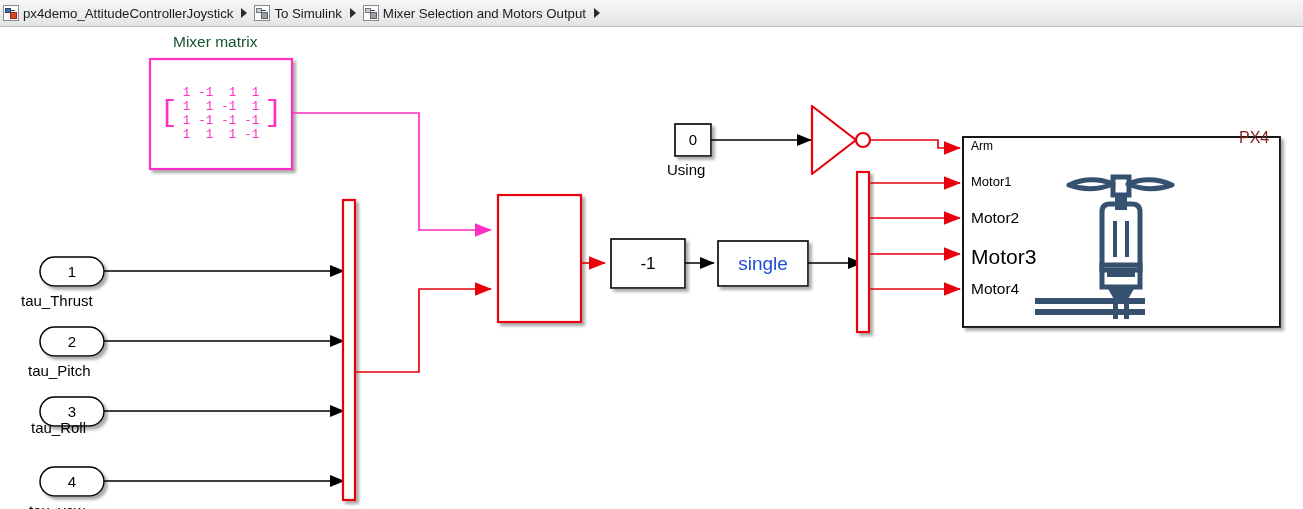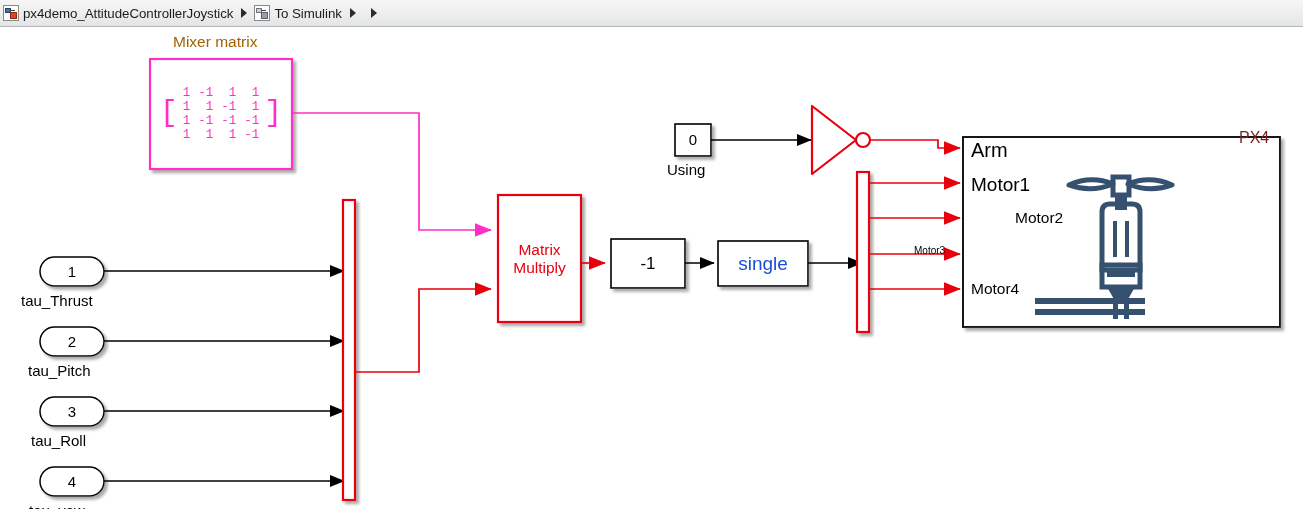--- a/index.html
+++ b/index.html
@@ -126,20 +126,26 @@
   <span class="crumb-sep"></span>
 
   <div class="crumb">
     <span class="sub-icon gray">
         <span class="conn"></span>
       </span>
     <span class="crumb-label">To Simulink</span>
   </div>
   <span class="crumb-sep"></span>
 
+  <div class="crumb">
+    <span class="sub-icon gray">
+        <span class="conn"></span>
+      </span>
+    <span class="crumb-label">Mixer Selection and Motors Output</span>
+  </div>
   <span class="crumb-sep"></span>
 
 
 </div>
 
 <div id="canvas">
 
   <svg width="1303" height="482" xmlns="http://www.w3.org/2000/svg">
     <defs>
       <marker id="arrB" markerWidth="11" markerHeight="11" refX="9.5" refY="5" orient="auto">
@@ -251,21 +257,21 @@
       <path d="M1107,260 l28,0 l-8,14 l-12,0 z" fill="#36506f"></path>
 
       <rect x="1035" y="271" width="110" height="6" fill="#36506f"></rect>
       <rect x="1035" y="282" width="110" height="6" fill="#36506f"></rect>
       <rect x="1113" y="274" width="5" height="18" fill="#36506f"></rect>
       <rect x="1124" y="274" width="5" height="18" fill="#36506f"></rect>
     </g>
 
   </svg>
 
-  <div class="lbl" style="left:173px; top:6px; font-size:15.5px; color:#a16207;">Mixer matrix</div>
+  <div class="lbl" style="left:173px; top:6px; font-size:15.5px; color:#14532d;">Mixer matrix</div>
 
   <div style="position:absolute; left:150px; top:32px; width:142px; height:110px; display:flex; align-items:center; justify-content:center;">
     <span class="mono" style="font-size:30px; color:#ff2ec4; line-height:0.86; font-weight:300;">[</span>
     <table style="border-collapse:collapse; margin:0 1px;">
       <tbody>
           <tr>
         <td class="mono" style="font-size:12.5px;color:#ff2ec4;text-align:right;padding:0 4px;">1</td>
         <td class="mono" style="font-size:12.5px;color:#ff2ec4;text-align:right;padding:0 4px;">-1</td>
         <td class="mono" style="font-size:12.5px;color:#ff2ec4;text-align:right;padding:0 4px;">1</td>
         <td class="mono" style="font-size:12.5px;color:#ff2ec4;text-align:right;padding:0 4px;">1</td>
@@ -293,36 +299,34 @@
     <span class="mono" style="font-size:30px; color:#ff2ec4; line-height:0.86; font-weight:300;">]</span>
   </div>
 
   <div class="blk-text" style="left:40px; top:230px; width:64px; height:29px; font-size:15px;">1</div>
   <div class="lbl" style="left:21px; top:265px; font-size:15px;">tau_Thrust</div>
 
   <div class="blk-text" style="left:40px; top:300px; width:64px; height:29px; font-size:15px;">2</div>
   <div class="lbl" style="left:28px; top:335px; font-size:15px;">tau_Pitch</div>
 
   <div class="blk-text" style="left:40px; top:370px; width:64px; height:29px; font-size:15px;">3</div>
-  <div class="lbl" style="left:31px; top:405px; font-size:15px;">tau_Roll</div>
+  <div class="lbl" style="left:31px; top:392px; font-size:15px;">tau_Roll</div>
 
   <div class="blk-text" style="left:40px; top:440px; width:64px; height:29px; font-size:15px;">4</div>
   <div class="lbl" style="left:29px; top:475px; font-size:15px;">tau_yaw</div>
 
-  <div class="blk-text" style="left:498px; top:168px; width:83px; height:127px; font-size:15.5px; color:#e8000d;">Matrix
-Multiply</div>
 
   <div class="blk-text" style="left:611px; top:212px; width:74px; height:49px; font-size:17px; color:#000;">-1</div>
 
   <div class="blk-text" style="left:718px; top:214px; width:90px; height:45px; font-size:19px; color:#1d4ed8;">single</div>
 
   <div class="blk-text" style="left:675px; top:97px; width:36px; height:32px; font-size:15px; color:#000;">0</div>
   <div class="lbl" style="left:667px; top:134px; font-size:15px;">Using</div>
 
-  <div class="lbl" style="left:971px; top:112px; font-size:20px;">Arm</div>
-  <div class="lbl" style="left:971px; top:147px; font-size:19px;">Motor1</div>
-  <div class="lbl" style="left:971px; top:182px; font-size:15.5px;margin-left:44px;">Motor2</div>
-  <div class="lbl" style="left:914px; top:218px; font-size:10px;">Motor3</div>
+  <div class="lbl" style="left:971px; top:112px; font-size:12px;">Arm</div>
+  <div class="lbl" style="left:971px; top:147px; font-size:13px;">Motor1</div>
+  <div class="lbl" style="left:971px; top:182px; font-size:15.5px;">Motor2</div>
+  <div class="lbl" style="left:971px; top:218px; font-size:21px;">Motor3</div>
   <div class="lbl" style="left:971px; top:253px; font-size:15.5px;">Motor4</div>
 
   <div class="lbl" style="left:1239px; top:102px; font-size:16px; color:#7f1d1d;">PX4</div>
 
 </div>
 
 </body></html>

